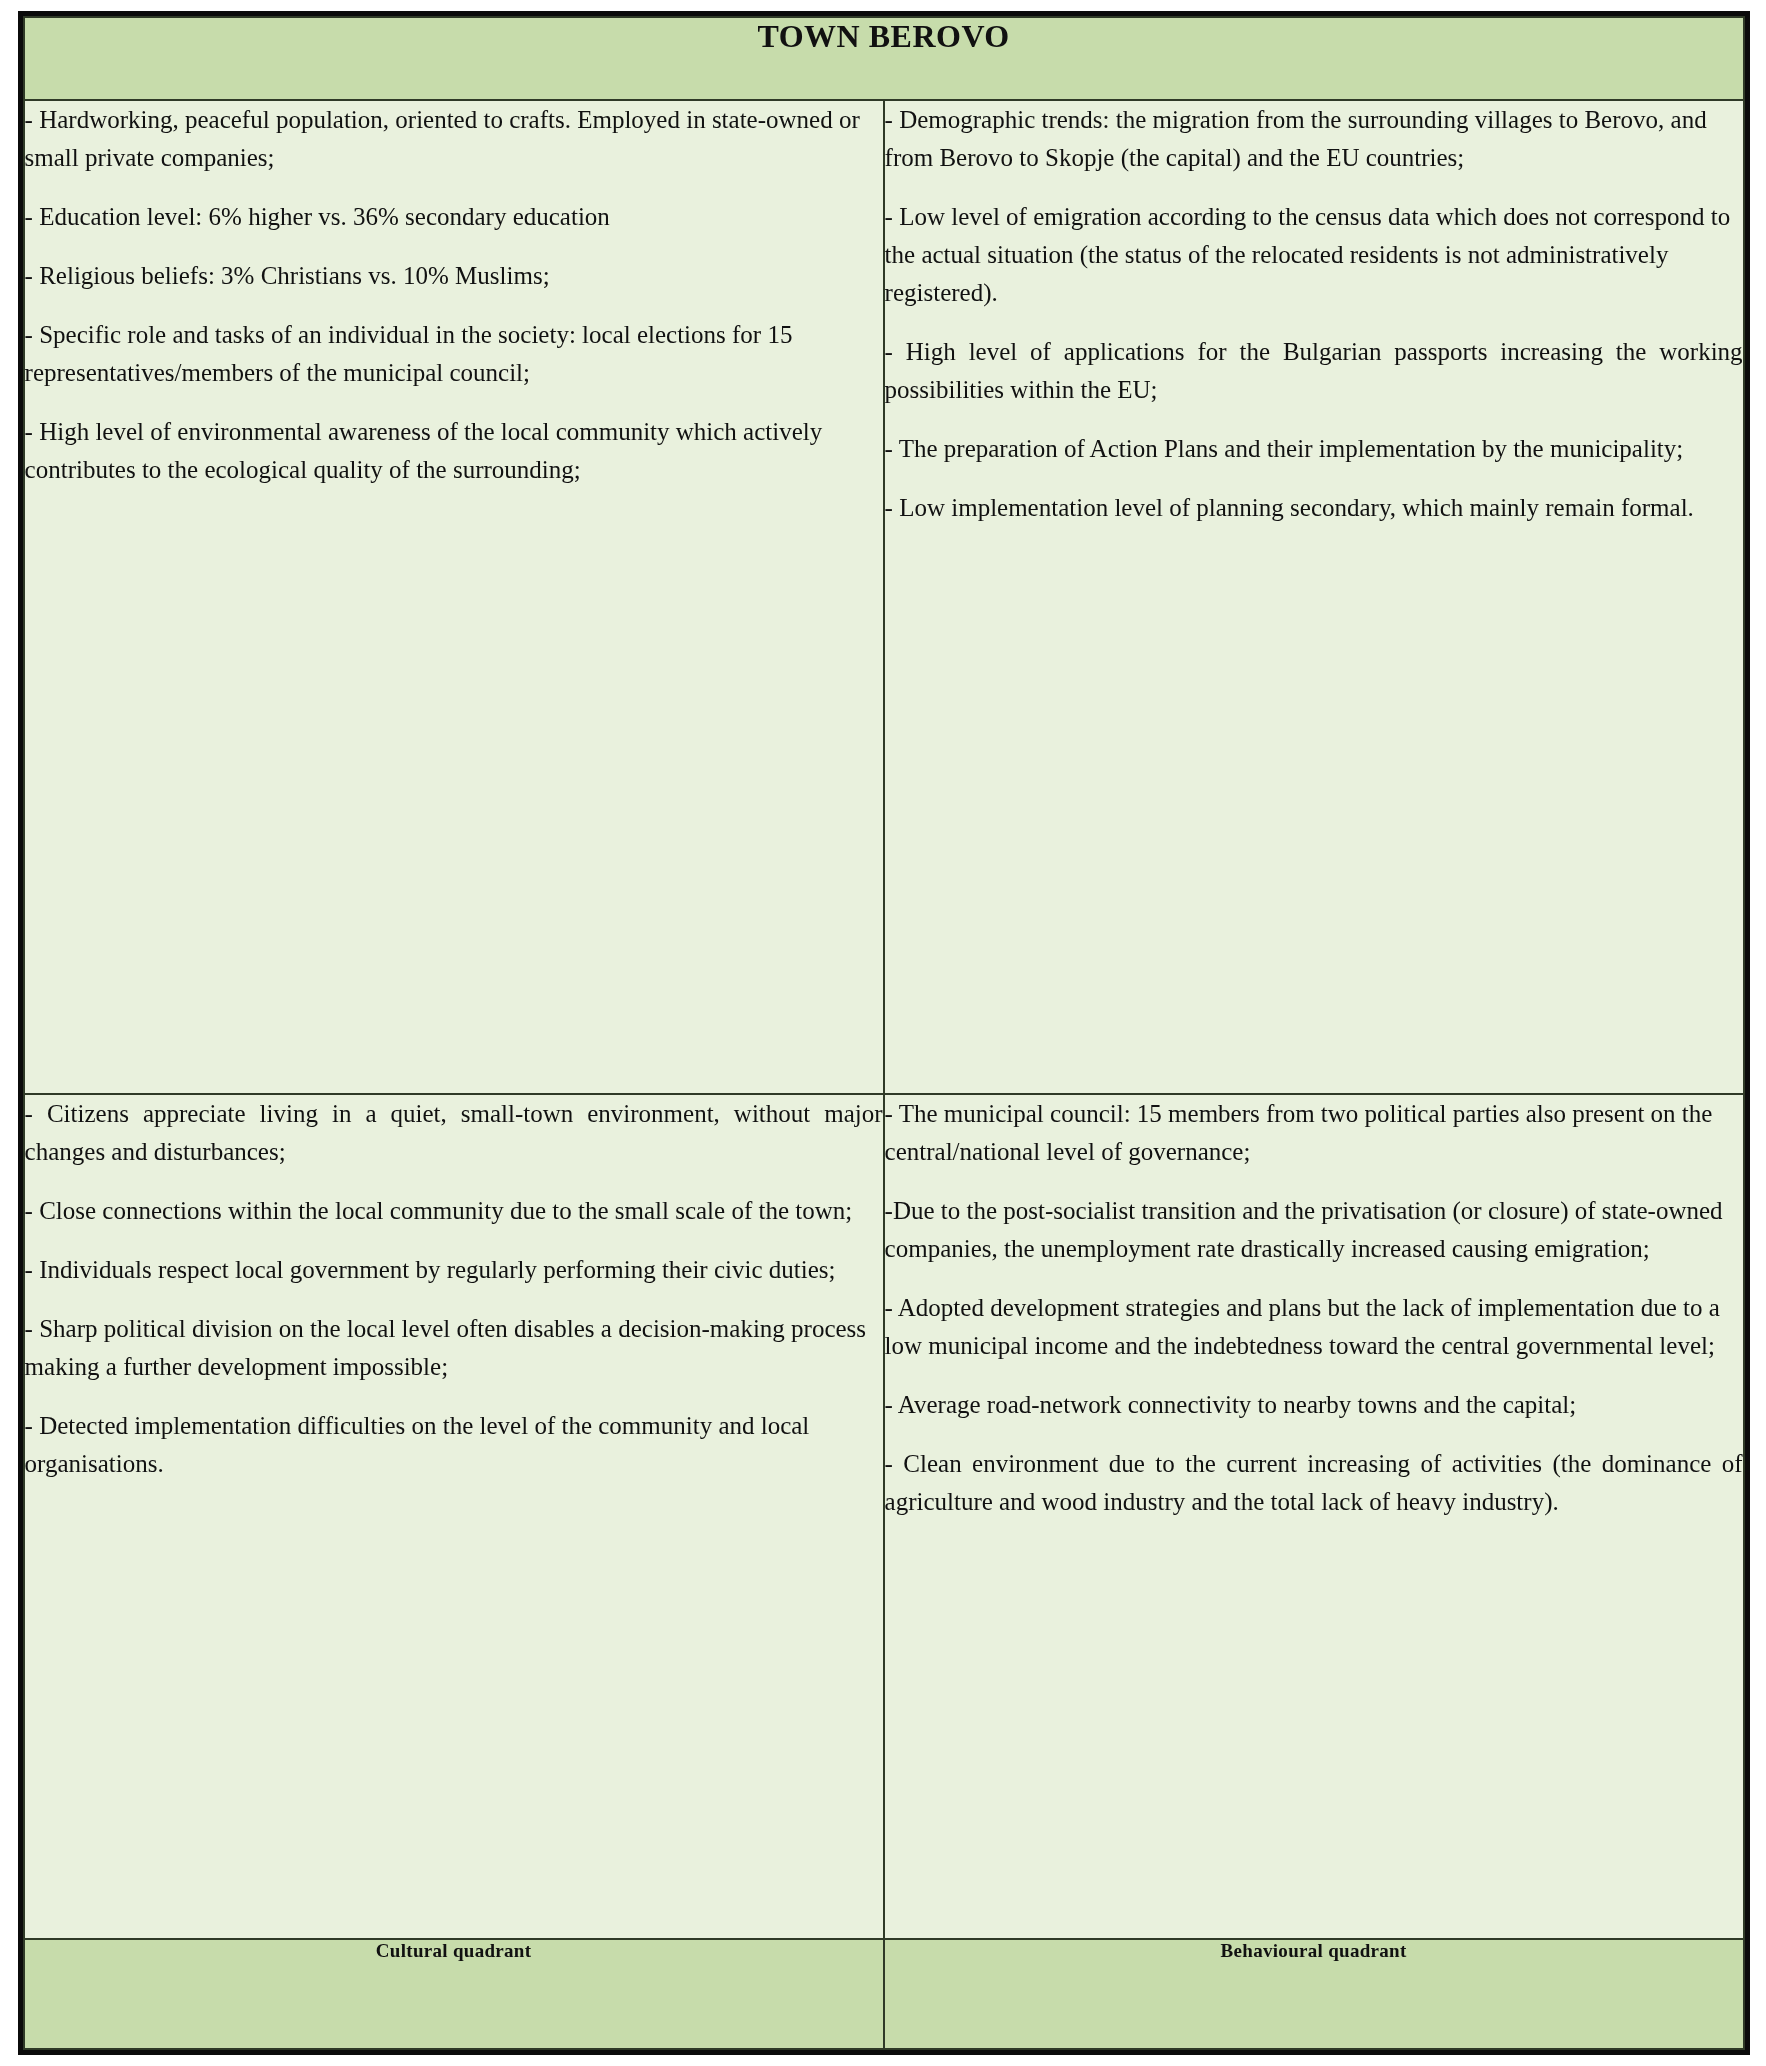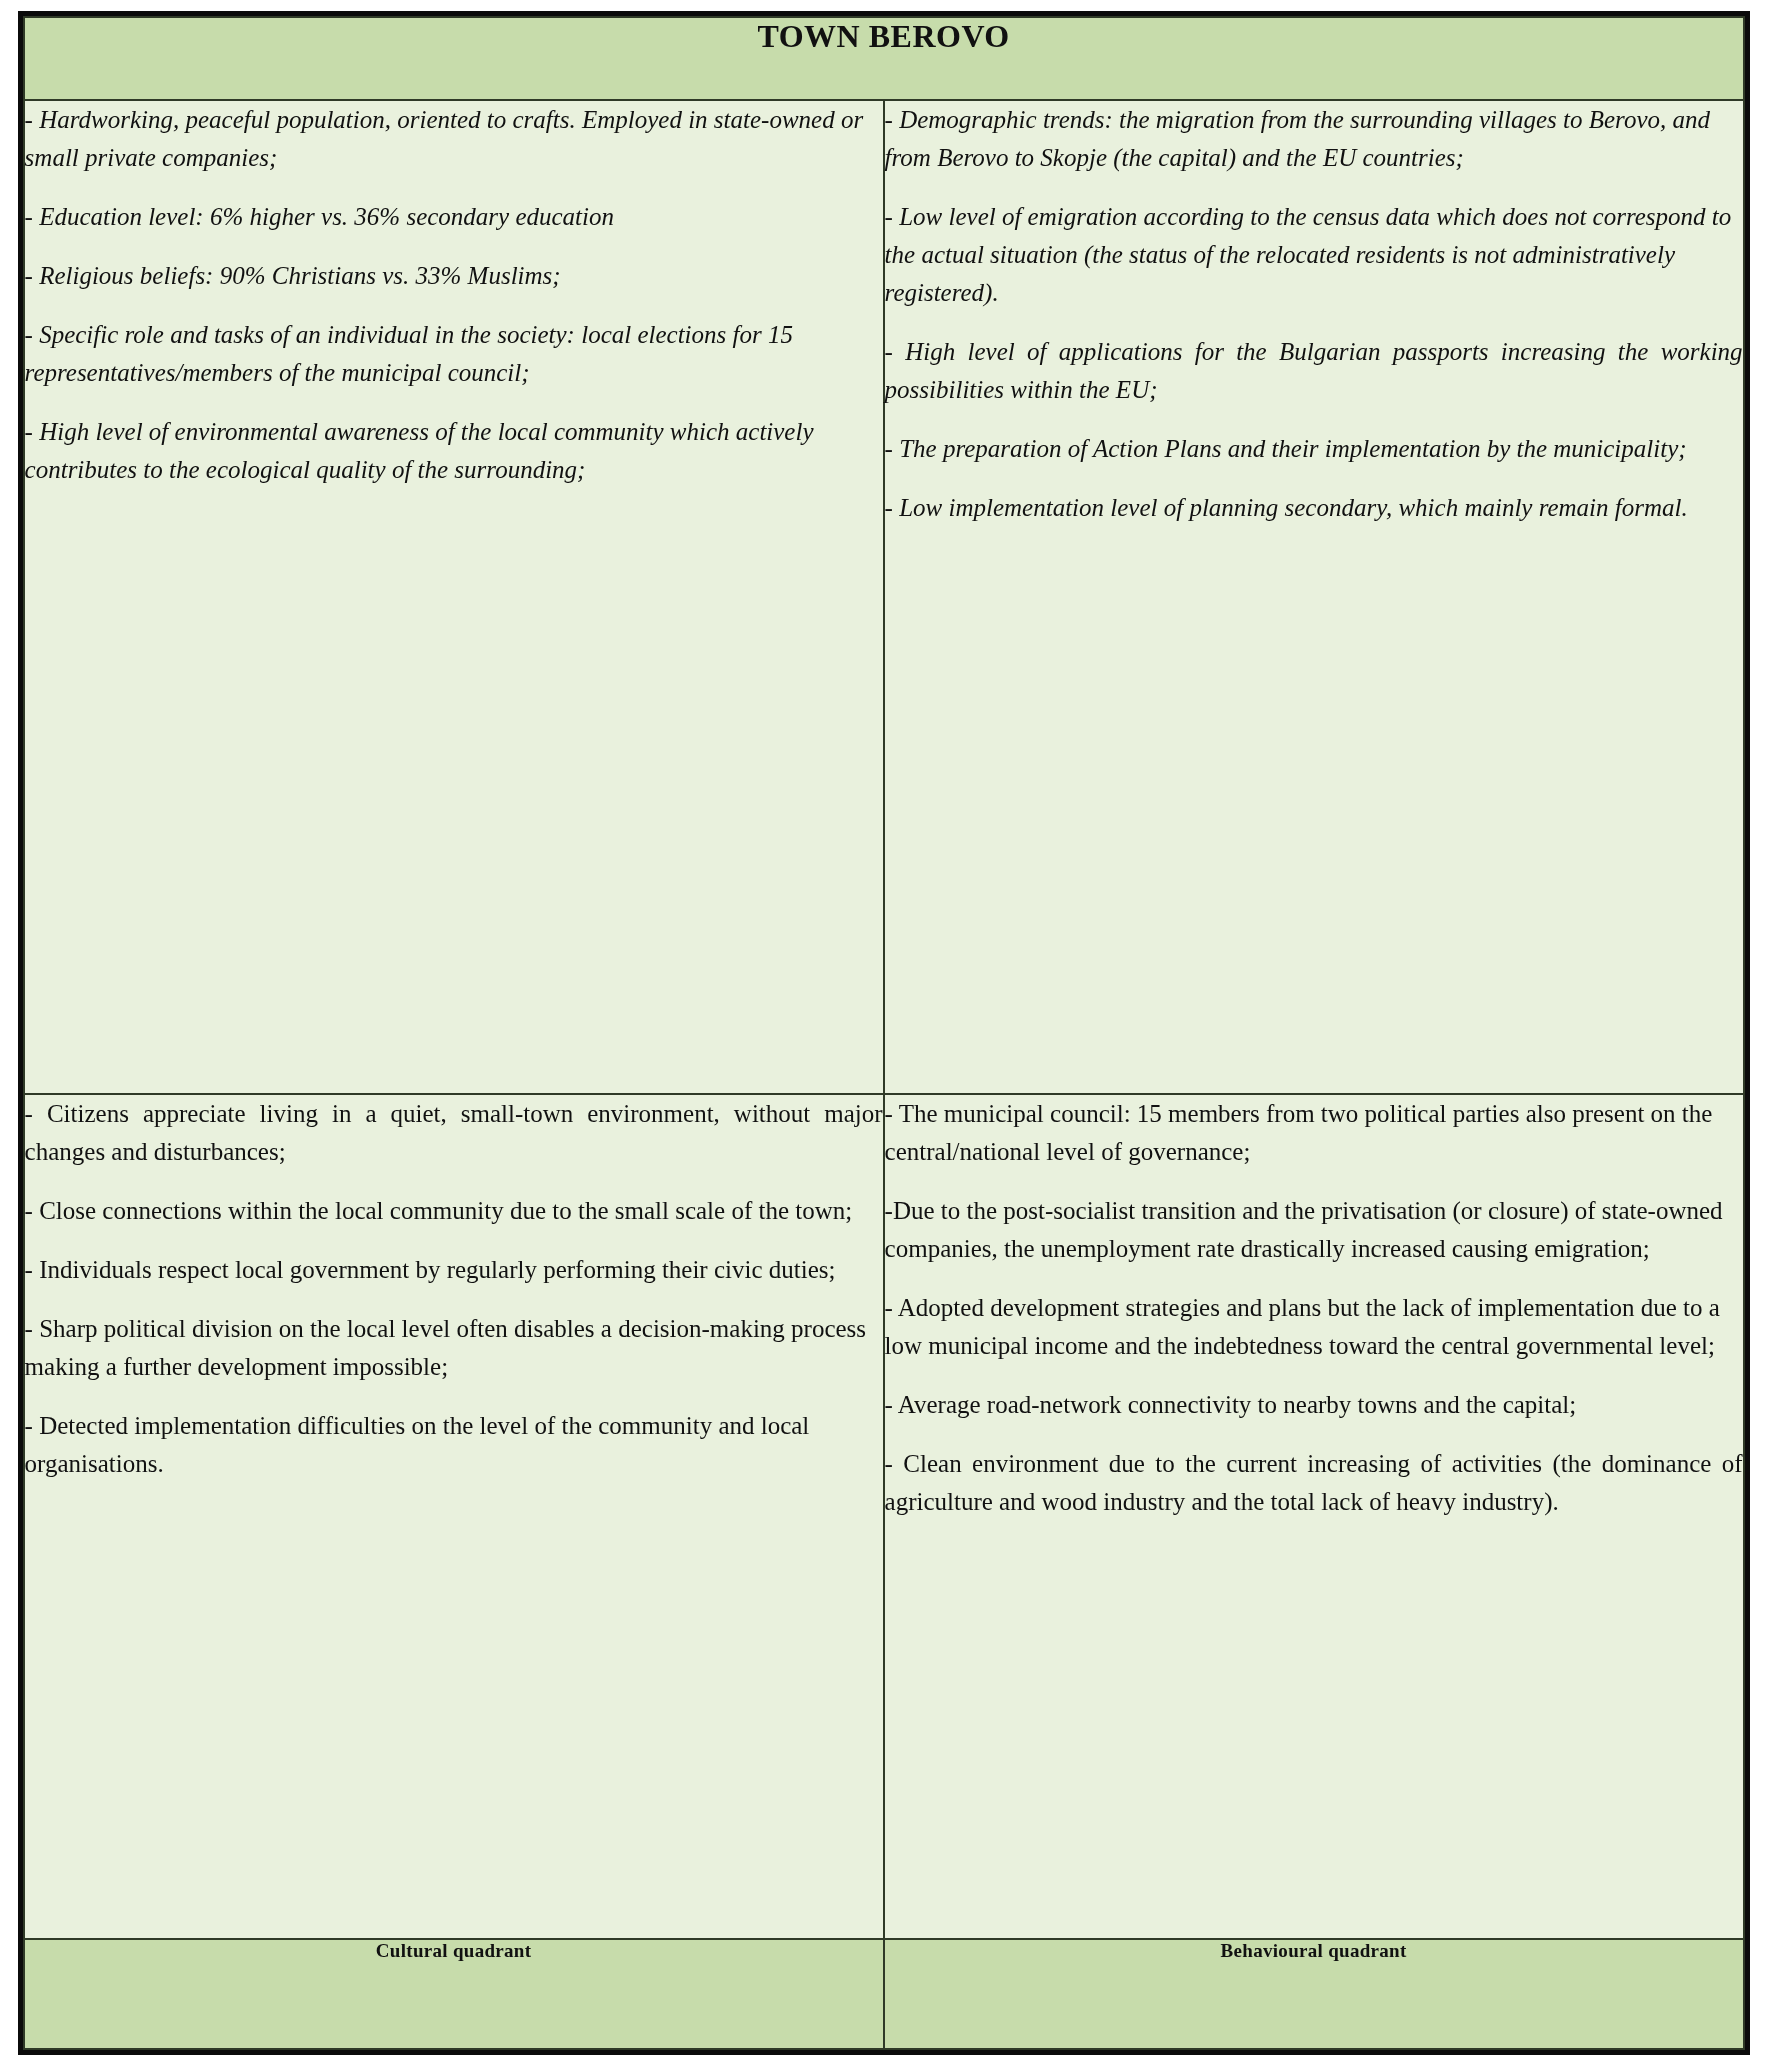--- a/index.html
+++ b/index.html
@@ -75,21 +75,21 @@
     letter-spacing: 0.3px;
   }
 
   
   .body-cell {
     background: #e9f1dd;
     padding: 21px 24px 21px 24px;
     font-size: 25px;
     line-height: 1.52;
   }
-  .row-top .body-cell { height: 920px; font-style: italic; }
+  .row-top .body-cell { height: 920px; }
   .row-bottom .body-cell { height: 782px; }
 
   .bullets {
     margin: 0;
     padding: 0;
     list-style: none;
   }
   .bullets li {
     margin: 0 0 21px 0;
     padding: 0;
@@ -114,21 +114,21 @@
         <tr>
           <td class="band title-cell" colspan="2">TOWN BEROVO</td>
         </tr>
 
 
         <tr class="row-top">
           <td class="body-cell col-left">
             <ul class="bullets">
               <li class="left">- Hardworking, peaceful population, oriented to crafts. Employed in state-owned or small private companies;</li>
               <li class="left">- Education level: 6% higher vs. 36% secondary education</li>
-              <li class="left">- Religious beliefs: 90% Christians vs. 33% Muslims;</li>
+              <li class="left">- Religious beliefs: 3% Christians vs. 10% Muslims;</li>
               <li class="left">- Specific role and tasks of an individual in the society: local elections for 15 representatives/members of the municipal council;</li>
               <li class="left">- High level of environmental awareness of the local community which actively contributes to the ecological quality of the surrounding;</li>
             </ul>
           </td>
           <td class="body-cell col-right">
             <ul class="bullets">
               <li class="left">- Demographic trends: the migration from the surrounding villages to Berovo, and from Berovo to Skopje (the capital) and the EU countries;</li>
               <li class="left">- Low level of emigration according to the census data which does not correspond to the actual situation (the status of the relocated residents is not administratively registered).</li>
               <li class="justify">- High level of applications for the Bulgarian passports increasing the working possibilities within the EU;</li>
               <li class="left">- The preparation of Action Plans and their implementation by the municipality;</li>

